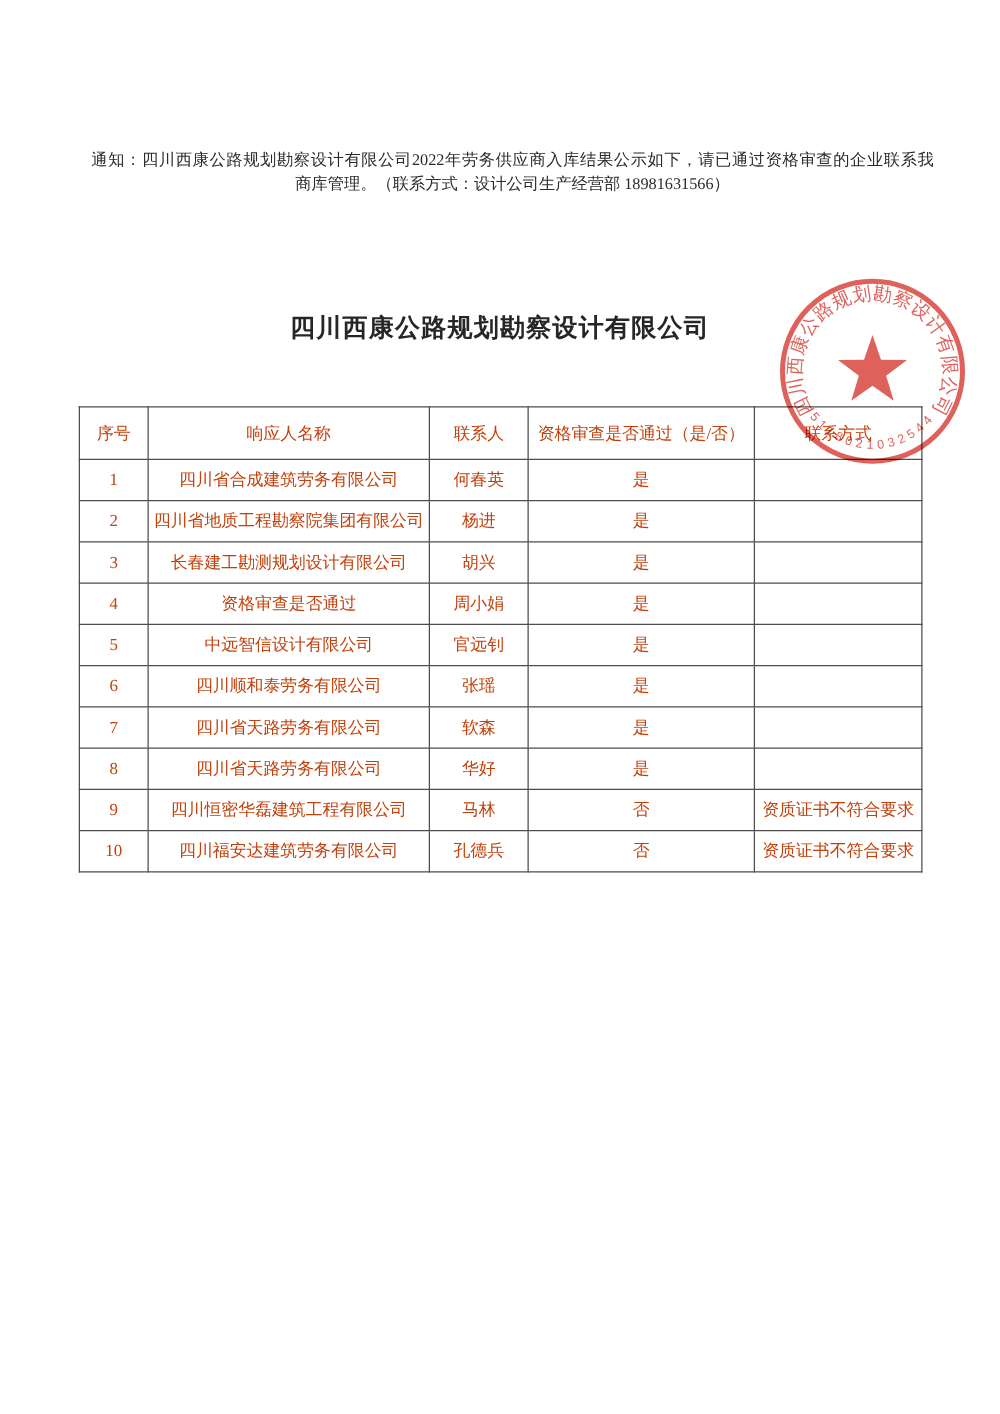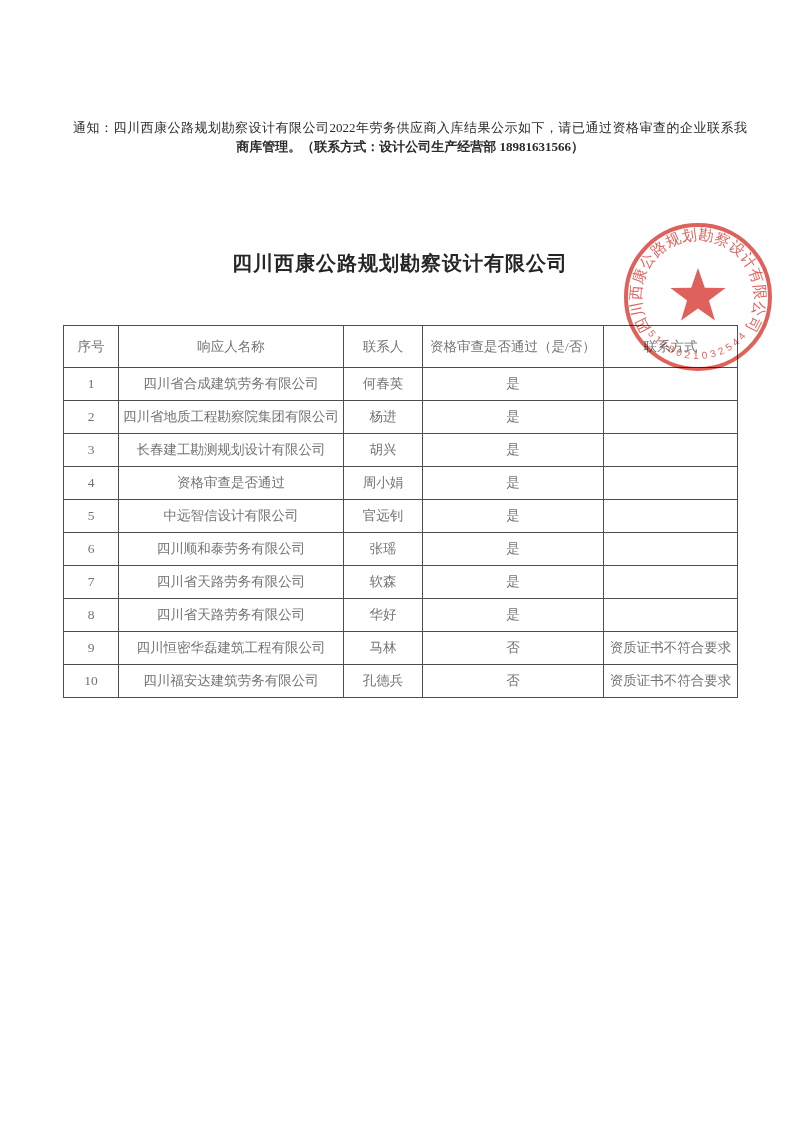--- a/index.html
+++ b/index.html
@@ -29,21 +29,20 @@
     margin-left: 24px;
   }
   .notice-line {
     text-align: justify;
     text-align-last: justify;
     white-space: nowrap;
   }
   .notice-line.centered {
     text-align: left;
     text-align-last: center;
-    font-weight: bold;
   }
 
   
   .doc-title {
     position: absolute;
     left: 0;
     top: 250px;
     width: 800px;
     text-align: center;
     font-size: 20px;
@@ -55,21 +54,21 @@
 
   
   .results-table {
     position: absolute;
     left: 63px;
     top: 325px;
     border-collapse: collapse;
     table-layout: fixed;
     width: 674px;
     font-size: 13.5px;
-    color: #737373;
+    color: #c2410c;
   }
   .results-table th,
   .results-table td {
     border: 1px solid #4d4d4d;
     text-align: center;
     vertical-align: middle;
     font-weight: normal;
     padding: 0 2px;
     overflow: hidden;
     white-space: nowrap;

